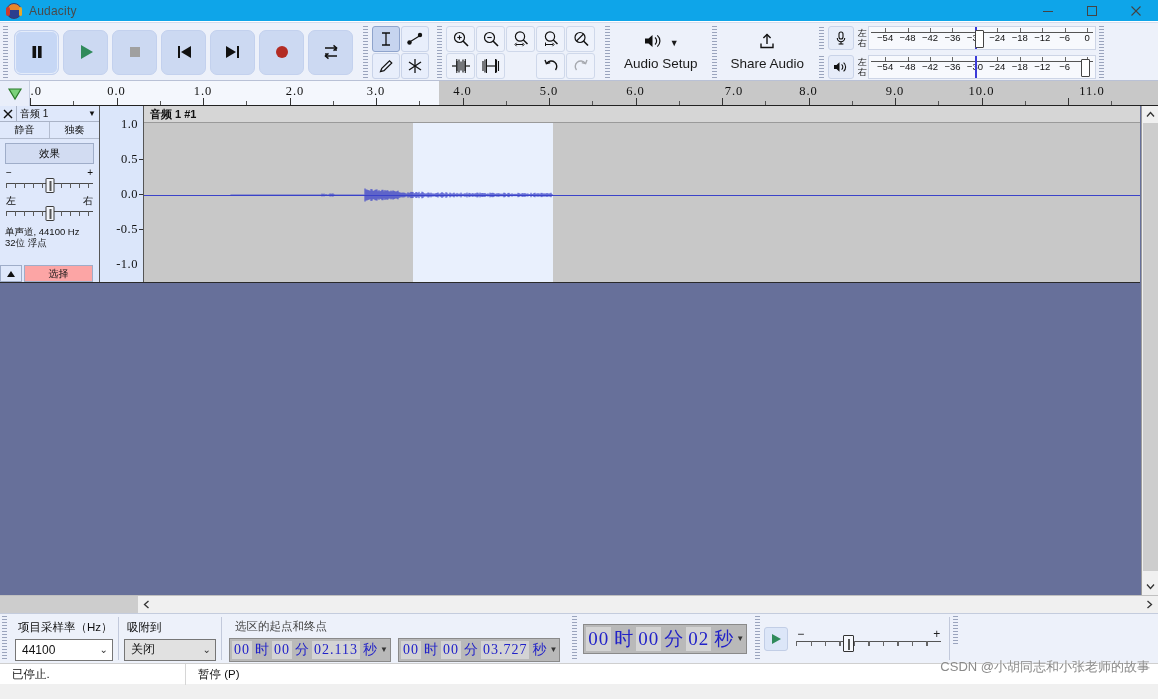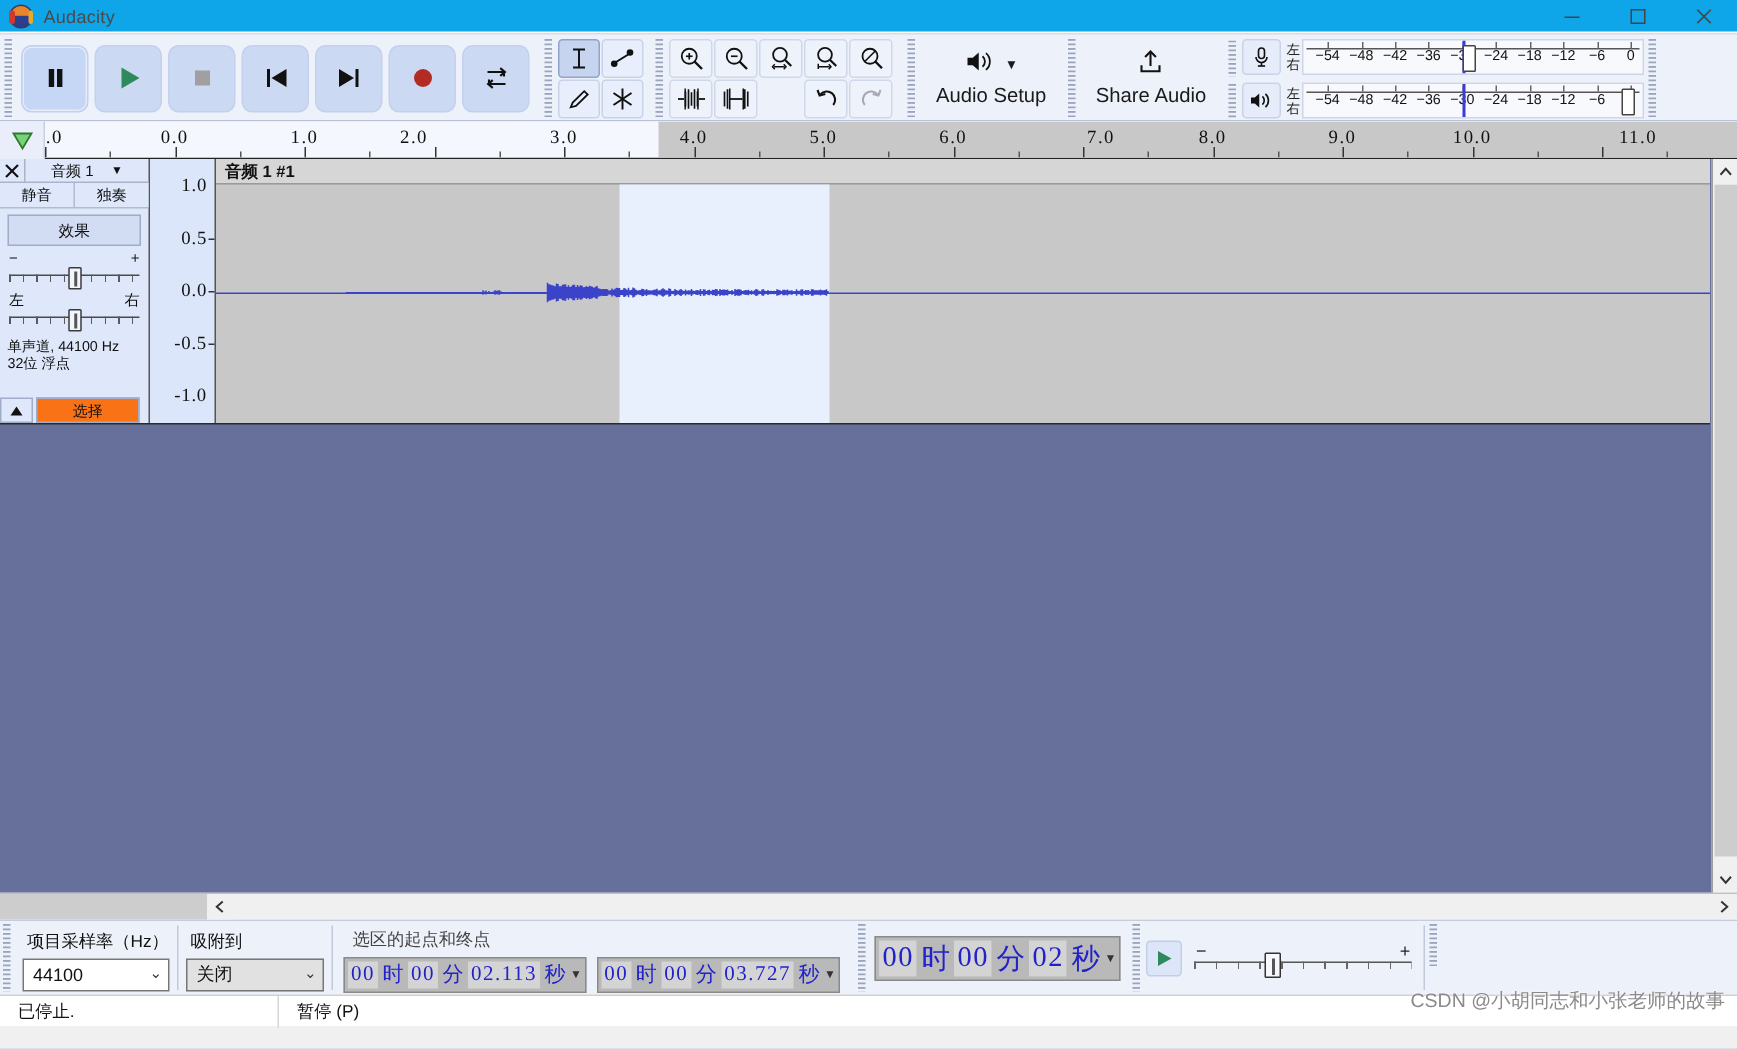--- a/index.html
+++ b/index.html
@@ -135,21 +135,21 @@
     border-bottom: 1px solid #2a2a2a;
   }
   .tcp {
     width: 100px; background:#dfe8fb; border-right:1px solid #555; position:relative;
     font-size:10px; color:#111;
   }
   .tcp-top { display:flex; align-items:center; height:16px; border-bottom:1px solid #aab3c7;}
   .closex { width:16px; height:16px; display:flex;align-items:center;justify-content:center;}
   .tname {
     flex:1; display:flex; align-items:center; justify-content:space-between;
-    font-size:10px; padding:0 17px; height:16px; border-left:1px solid #aab3c7;
+    font-size:10px; padding:0 3px; height:16px; border-left:1px solid #aab3c7;
   }
   .msrow { display:flex; height:17px; border-bottom:1px solid #b3bccf;}
   .msbtn {
     flex:1; display:flex;align-items:center;justify-content:center; font-size:10px;
     background:#dfe8fb; border-right:1px solid #b3bccf;
   }
   .msbtn:last-child{border-right:none;}
   .fxbtn {
     margin:4px 5px 3px 5px; height:21px; background:#d2dcf2; border:1px solid #9fadc9;
     display:flex; align-items:center; justify-content:center; font-size:10.5px;
@@ -165,21 +165,21 @@
     width:9px; height:15px; background:#f2f5fb; border:1px solid #3b3b3b; border-radius:1px;
   }
   .slider-thumb::after{content:"";position:absolute;left:3px;top:2px;width:2px;height:10px;background:#555;}
   .tinfo { padding:3px 5px 0 5px; font-size:9.5px; line-height:11px; color:#111;}
   .tcp-bottom { position:absolute; left:0; right:0; bottom:0; display:flex; height:17px; }
   .collapse {
     width:22px; border:1px solid #9fadc9; background:#dfe8fb;
     display:flex;align-items:center;justify-content:center;
   }
   .selectbtn {
-    flex:1; margin-left:2px; margin-right:6px; border:1px solid #9fadc9; background:#f97316;
+    flex:1; margin-left:2px; margin-right:6px; border:1px solid #9fadc9; background:#fca5a5;
     display:flex;align-items:center;justify-content:center; font-size:10px;
   }
   .vruler {
     width: 44px; background:#dbe6fa; border-right:1px solid #555; position:relative;
     font-family:"Liberation Serif","DejaVu Serif",serif;
   }
   .vruler .vl { position:absolute; right:5px; font-size:12.5px; color:#111; transform:translateY(-50%); letter-spacing:.5px;}
   .vruler .vt { position:absolute; right:0; width:4px; height:1px; background:#333; }
   .wavewrap { flex:1; position:relative; background:#404040; overflow:hidden;font-weight:bold; }
   .clip { position:absolute; left:0; top:0; right:0; bottom:0; }
@@ -570,21 +570,21 @@
         <div class="past" style="left: 408.885px; right: 0px;"></div>
         <div class="lbl" style="left: 0px;">-1.0</div>
         <div class="majtick" style="left: 0px;"></div>
         <div class="mintick" style="left: 43.25px;"></div>
         <div class="lbl" style="left: 86.5px;">0.0</div>
         <div class="majtick" style="left: 86.5px;"></div>
         <div class="mintick" style="left: 129.75px;"></div>
         <div class="lbl" style="left: 173px;">1.0</div>
         <div class="majtick" style="left: 173px;"></div>
         <div class="mintick" style="left: 216.25px;"></div>
-        <div class="lbl" style="left: 246px;">2.0</div>
+        <div class="lbl" style="left: 265px;">2.0</div>
         <div class="majtick" style="left: 259.5px;"></div>
         <div class="mintick" style="left: 302.75px;"></div>
         <div class="lbl" style="left: 346px;">3.0</div>
         <div class="majtick" style="left: 346px;"></div>
         <div class="mintick" style="left: 389.25px;"></div>
         <div class="lbl" style="left: 432.5px;">4.0</div>
         <div class="majtick" style="left: 432.5px;"></div>
         <div class="mintick" style="left: 475.75px;"></div>
         <div class="lbl" style="left: 519px;">5.0</div>
         <div class="majtick" style="left: 519px;"></div>

